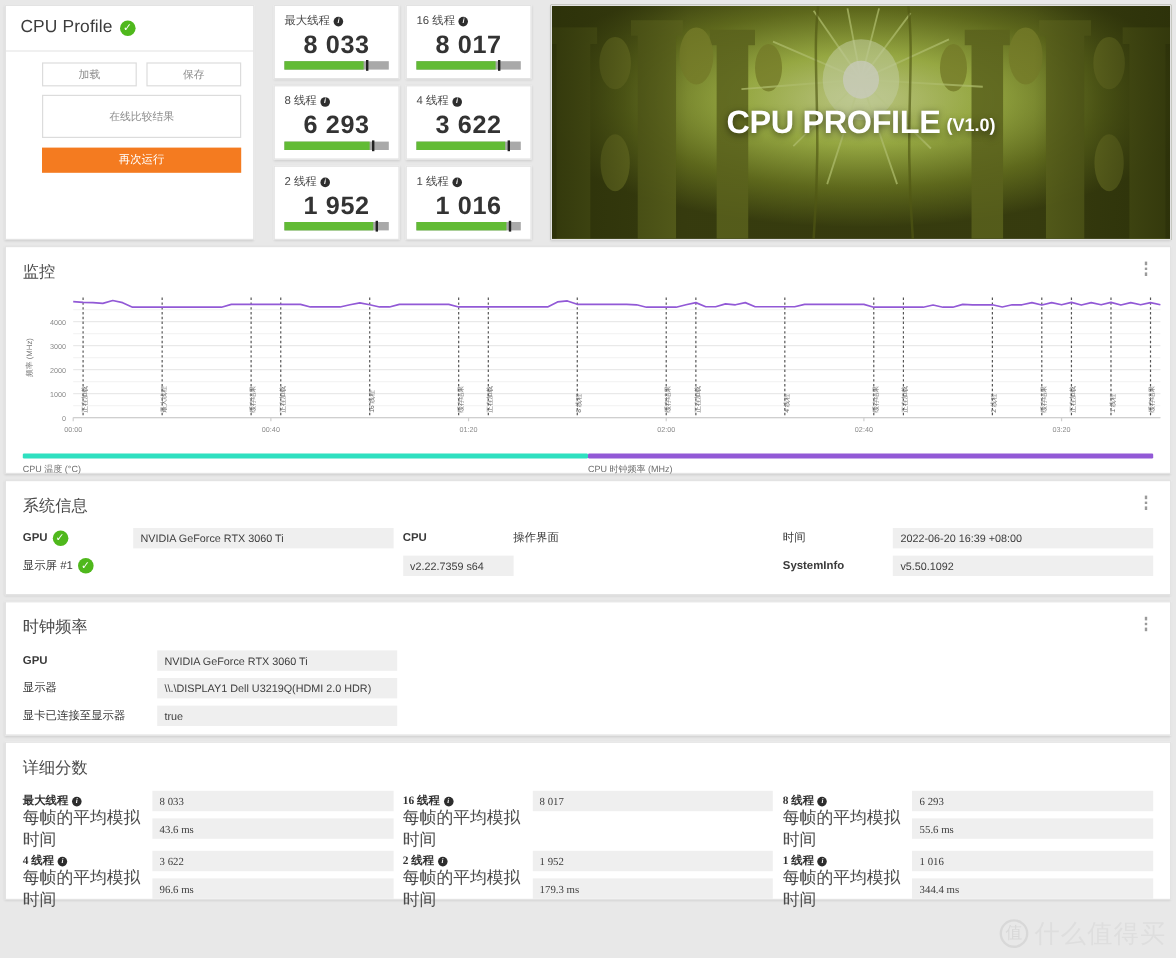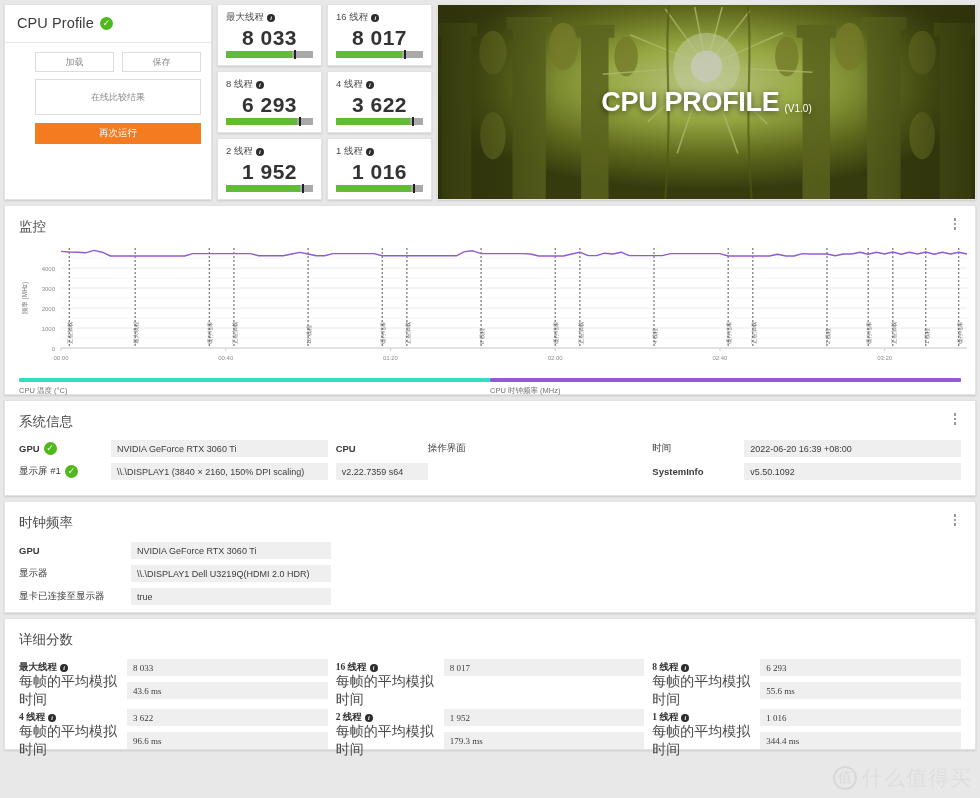--- a/index.html
+++ b/index.html
@@ -11,21 +11,21 @@
   }
   .app { width: 980px; height: 798px; position: relative; padding: 4px 4px 0 4px; }
 
   .card {
     background: #fff;
     border: 1px solid #e3e3e3;
     box-shadow: 0 1px 2px rgba(0,0,0,.12);
   }
 
   
-  .top-row { display: flex; gap: 5px; height: 196px; }
+  .top-row { display: flex; gap: 16px; height: 196px; }
 
   
   .left-panel { width: 208px; display: flex; flex-direction: column; }
   .lp-head { padding: 10px 12px 11px 12px; border-bottom: 1px solid #e7e7e7; display: flex; align-items: center; gap: 6px; }
   .lp-title { font-size: 14.5px; color: #3c3c3c; letter-spacing: .1px; }
   .check-badge {
     width: 13px; height: 13px; border-radius: 50%; background: #4fb81c;
     display: inline-flex; align-items: center; justify-content: center;
     color: #fff; font-size: 9px; line-height: 1; font-weight: bold;
   }
@@ -64,21 +64,21 @@
 
   
   .hero { flex: 1; position: relative; overflow: hidden; background: #31380d; }
   .hero-bg { position: absolute; inset: 0; }
   .hero-title-wrap {
     position: absolute; left: 0; right: 0; top: 50%; transform: translateY(-50%);
     display: flex; align-items: flex-end; justify-content: center; gap: 5px;
     text-shadow: 0 2px 6px rgba(0,0,0,.55);
   }
   .hero-title { font-size: 27px; font-weight: bold; color: #fff; letter-spacing: -.3px; }
-  .hero-ver { font-size: 10px; color: #fff; font-weight: normal; padding-bottom: 4px; }
+  .hero-ver { font-size: 15px; color: #fff; font-weight: bold; padding-bottom: 4px; }
 
   
   .section { margin-top: 5px; position: relative; }
   .sec-title { font-size: 13.5px; color: #4a4a4a; padding: 12px 0 0 14px; }
   .kebab { position: absolute; top: 12px; right: 13px; width: 14px; cursor: pointer; }
   .kebab span { display: block; width: 2.5px; height: 2.5px; background: #9a9a9a; margin: 0 auto 2px auto; }
 
   
   .monitor { height: 190px; }
   .chart-wrap { position: relative; height: 128px; margin: 8px 10px 0 10px; }
@@ -386,21 +386,20 @@
       <div class="si-col">
         <div class="si-key">
           <span>GPU</span>
           <span class="check-badge">✓</span>
         </div>
         <div class="si-val">NVIDIA GeForce RTX 3060 Ti</div>
         <div class="si-key norm">
           <span>显示屏 #1</span>
           <span class="check-badge">✓</span>
         </div>
-        <div class="si-val">\\.\DISPLAY1 (3840 × 2160, 150% DPI scaling)</div>
       </div>
 
       <div class="si-col">
         <div class="si-key">
           <span>CPU</span>
         </div>
         <div class="si-key norm">
           <span>操作界面</span>
         </div>
         <div class="si-val">v2.22.7359 s64</div>

